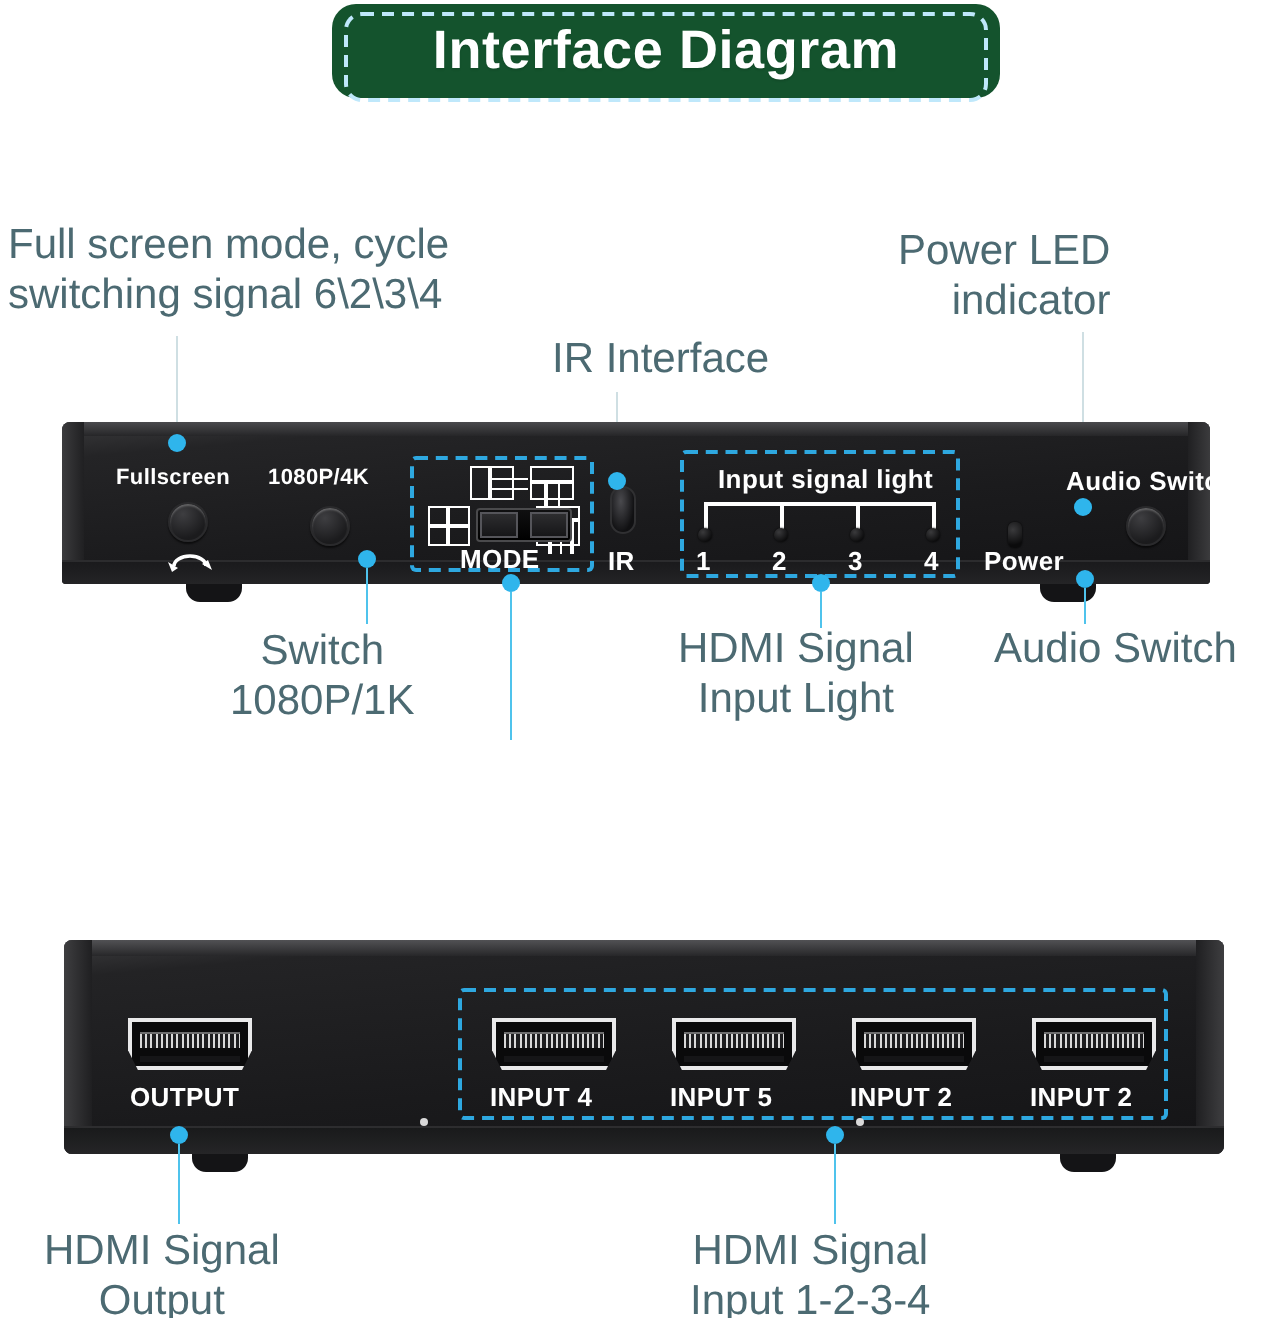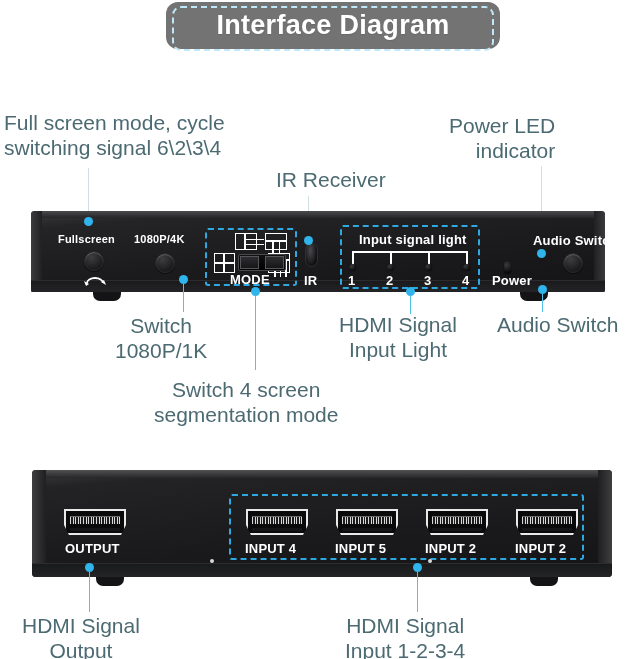--- a/index.html
+++ b/index.html
@@ -10,21 +10,21 @@
     font-family:"Liberation Sans", sans-serif;
     overflow:hidden;
     position:relative;
   }
   #stage{position:absolute;left:0;top:0;width:640px;height:659px;}
 
   
   .banner{
     position:absolute;
     left:166px; top:2px; width:334px; height:47px;
-    background:#737373;
+    background:#14532d;
     border-radius:12px;
     box-sizing:border-box;
   }
   .banner .dash{
     position:absolute;left:6px;top:4px;right:6px;bottom:-2px;
     border:2px dashed #bfe8fb;
     border-radius:9px;
     box-sizing:border-box;
   }
   .banner .txt{
@@ -199,21 +199,21 @@
 
   <div class="banner">
     <div class="dash"></div>
     <div class="txt">Interface Diagram</div>
   </div>
 
   <div class="callout" style="left:4px;top:110px;">Full screen mode, cycle
 switching signal 6\2\3\4</div>
   <div class="vline" style="left:88px;top:168px;height:45px;"></div>
 
-  <div class="callout" style="left:276px;top:167px;">IR Receiver</div>
+  <div class="callout" style="left:276px;top:167px;">IR Interface</div>
   <div class="vline" style="left:308px;top:196px;height:22px;"></div>
 
   <div class="callout" style="left:449px;top:113px;text-align:right;">Power LED
 indicator</div>
   <div class="vline" style="left:541px;top:166px;height:52px;"></div>
 
   <div class="device dev-front">
     <div class="topbevel"></div>
     <div class="leftcap"></div>
     <div class="rightcap"></div>
@@ -299,22 +299,20 @@
   <div class="dot" style="left:179px;top:275px;"></div>
   <div class="dot" style="left:251px;top:287px;"></div>
   <div class="dot" style="left:406px;top:287px;"></div>
   <div class="dot" style="left:538px;top:285px;"></div>
 
   <div class="vline blue" style="left:183px;top:284px;height:28px;"></div>
   <div class="callout" style="left:115px;top:313px;text-align:center;">Switch
 1080P/1K</div>
 
   <div class="vline blue" style="left:255px;top:296px;height:74px;"></div>
-  <div class="callout" style="left:154px;top:377px;text-align:center;">Switch 4 screen
-segmentation mode</div>
 
   <div class="vline blue" style="left:410px;top:296px;height:18px;"></div>
   <div class="callout" style="left:339px;top:312px;text-align:center;">HDMI Signal
 Input Light</div>
 
   <div class="vline blue" style="left:542px;top:294px;height:18px;"></div>
   <div class="callout" style="left:497px;top:312px;">Audio Switch</div>
 
   <div class="device dev-rear">
     <div class="topbevel"></div>

